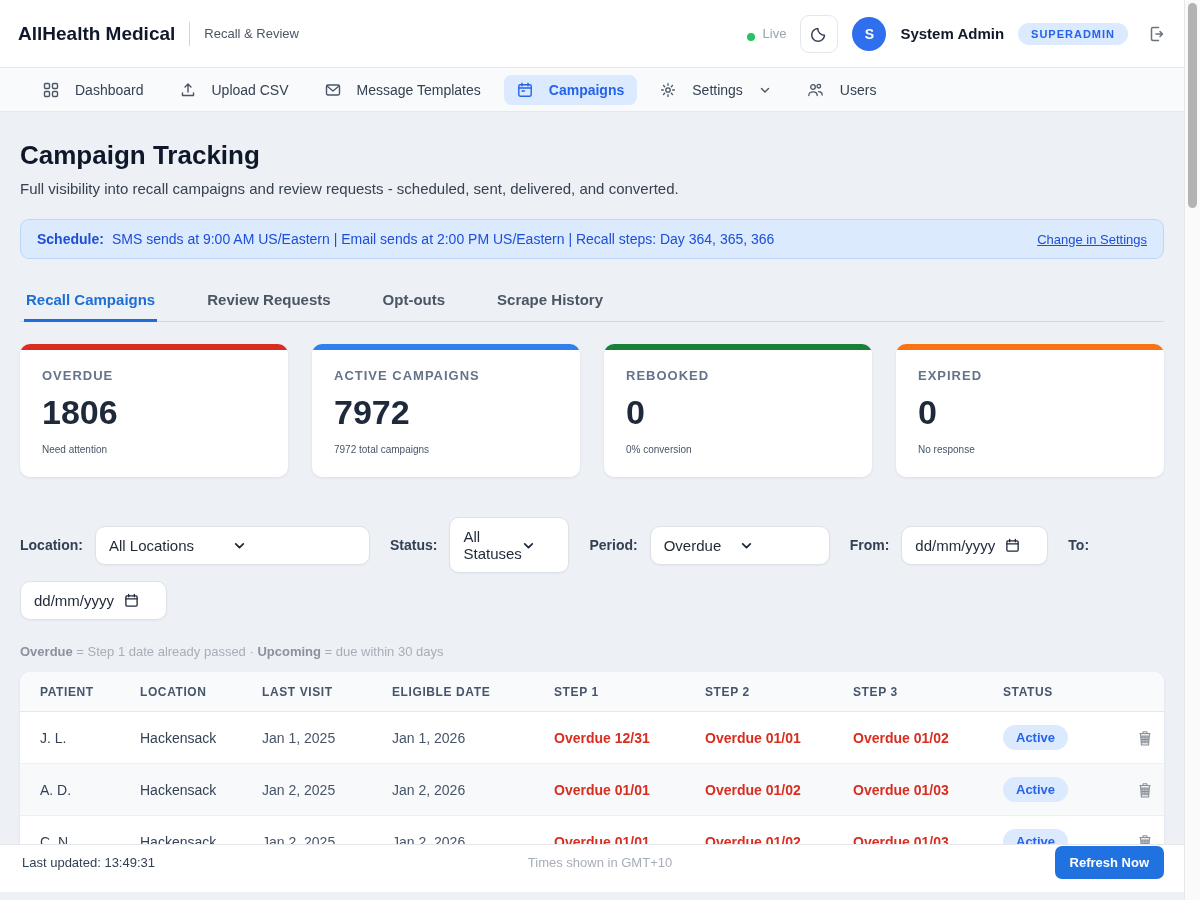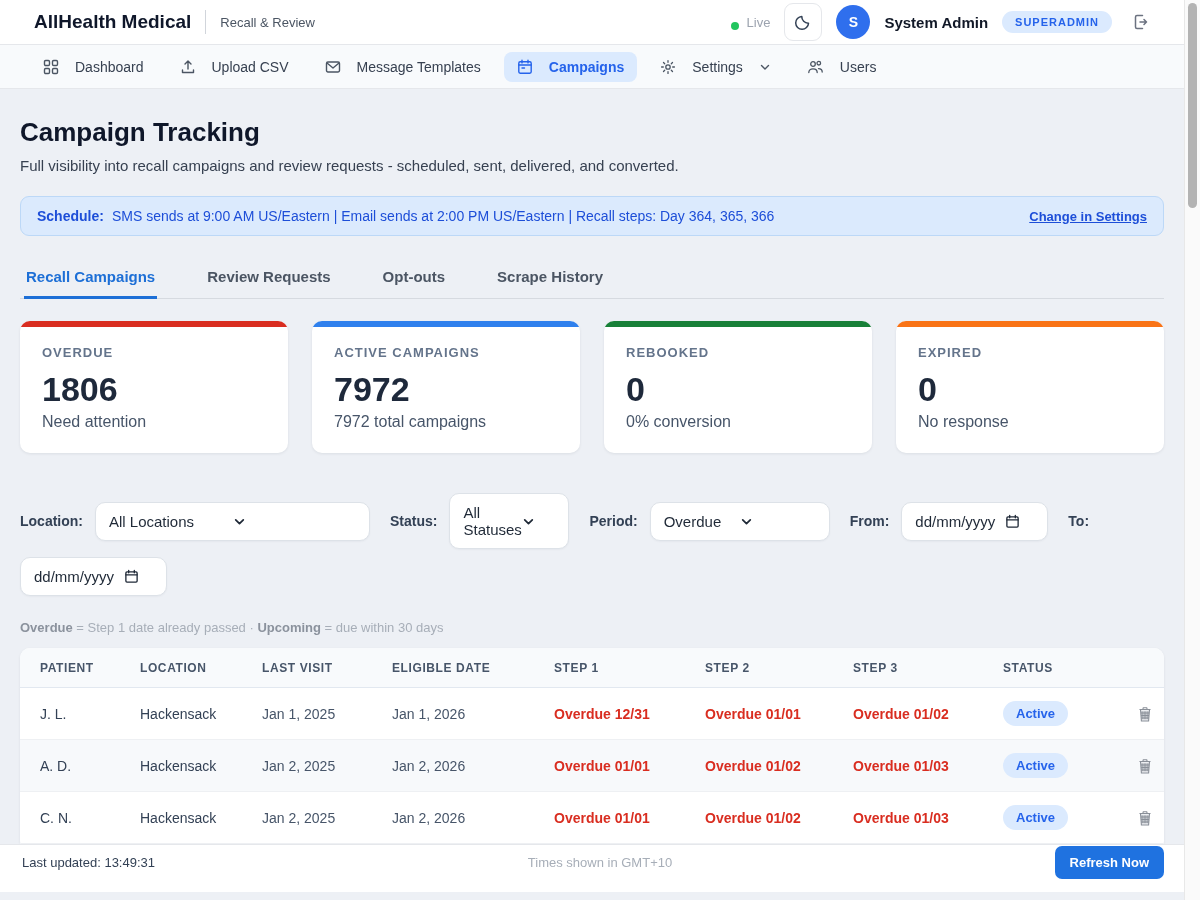--- a/index.html
+++ b/index.html
@@ -1,21 +1,21 @@
 <!DOCTYPE html>
 <html><head>
 <meta charset="utf-8">
 <style>
   * { margin:0; padding:0; box-sizing:border-box; }
   html,body { width:1200px; height:900px; overflow:hidden; }
   body { font-family:"Liberation Sans", sans-serif; background:#edf0f5; color:#1f2937; position:relative; }
 
   
-  .topbar { height:45px; background:#ffffff; border-bottom:1px solid #e5e7eb;
-            display:flex; align-items:center; padding:0 34px; }
+  .topbar { height:68px; background:#ffffff; border-bottom:1px solid #e5e7eb;
+            display:flex; align-items:center; padding:0 18px; }
   .brand { font-size:19px; font-weight:bold; color:#0f172a; }
   .brand-divider { width:1px; height:24px; background:#d1d5db; margin:0 14px; }
   .brand-sub { font-size:13px; color:#4b5563; }
   .topbar-right { margin-left:auto; display:flex; align-items:center; gap:14px; padding-right:16px; }
   .live { display:flex; align-items:flex-end; gap:8px; font-size:13px; color:#9ca3af; }
   .live-dot { width:8px; height:8px; border-radius:50%; background:#22c55e; }
   .moon-btn { width:38px; height:38px; border:1px solid #e5e7eb; border-radius:9px; background:#fff;
               display:flex; align-items:center; justify-content:center; cursor:pointer; }
   .avatar { width:34px; height:34px; border-radius:50%; background:#2f6fed; color:#fff;
             font-size:14px; font-weight:bold; display:flex; align-items:center; justify-content:center; }
@@ -34,33 +34,33 @@
   .nav-item.active svg { stroke:#2563eb; }
 
   
   .main { padding:16px 36px 0 20px; }
   .page-title { font-size:26px; font-weight:bold; color:#0f172a; margin-top:12px; }
   .page-subtitle { font-size:15px; color:#374151; margin-top:9px; }
 
   .banner { margin-top:22px; background:#dbeafd; border:1px solid #bcd8f7; border-radius:9px;
             padding:11px 16px; display:flex; align-items:center; font-size:14px; color:#1d4ed8; }
   .banner-label { font-weight:bold; margin-right:8px; }
-  .banner-link { margin-left:auto; font-size:13px; color:#1d4ed8; text-decoration:underline; cursor:pointer;font-weight:bold; }
+  .banner-link { margin-left:auto; font-size:13px; color:#1d4ed8; text-decoration:underline; cursor:pointer; }
 
   .tabs { margin-top:26px; display:flex; gap:48px; border-bottom:1px solid #d6dae0; padding:0 4px; }
   .tab { font-size:15px; font-weight:bold; color:#4b5563; padding:6px 2px 11px; cursor:pointer; }
   .tab.active { color:#1d6fd6; border-bottom:3px solid #1d6fd6; margin-bottom:-1px; }
 
   .stats { margin-top:22px; display:grid; grid-template-columns:repeat(4,1fr); gap:24px; }
   .stat-card { background:#fff; border-radius:10px; overflow:hidden; box-shadow:0 1px 3px rgba(15,23,42,.08); }
   .stat-accent { height:6px; }
   .stat-body { padding:18px 22px 22px; }
   .stat-label { font-size:13px; font-weight:bold; color:#64748b; letter-spacing:1px; }
   .stat-value { font-size:34px; font-weight:bold; color:#1e293b; margin-top:10px; }
-  .stat-caption { font-size:16px; color:#475569; margin-top:4px; }
+  .stat-caption { font-size:10px; color:#475569; margin-top:12px; }
   .acc-red { background:#d92d20; } .acc-blue { background:#2f80ed; }
   .acc-green { background:#188038; } .acc-orange { background:#f97316; }
 
   .filters { margin-top:40px; display:flex; align-items:center; gap:12px; flex-wrap:wrap; }
   .filter-label { font-size:14px; font-weight:bold; color:#334155; margin-left:8px; }
   .filter-label:first-child { margin-left:0; }
   .select, .datebox { background:#fff; border:1px solid #dde2e8; border-radius:10px;
             padding:10px 13px; font-size:15px; color:#1f2937; display:flex; align-items:center;
             cursor:pointer; box-shadow:0 1px 2px rgba(15,23,42,.04); }
   .select span { flex:1; }

